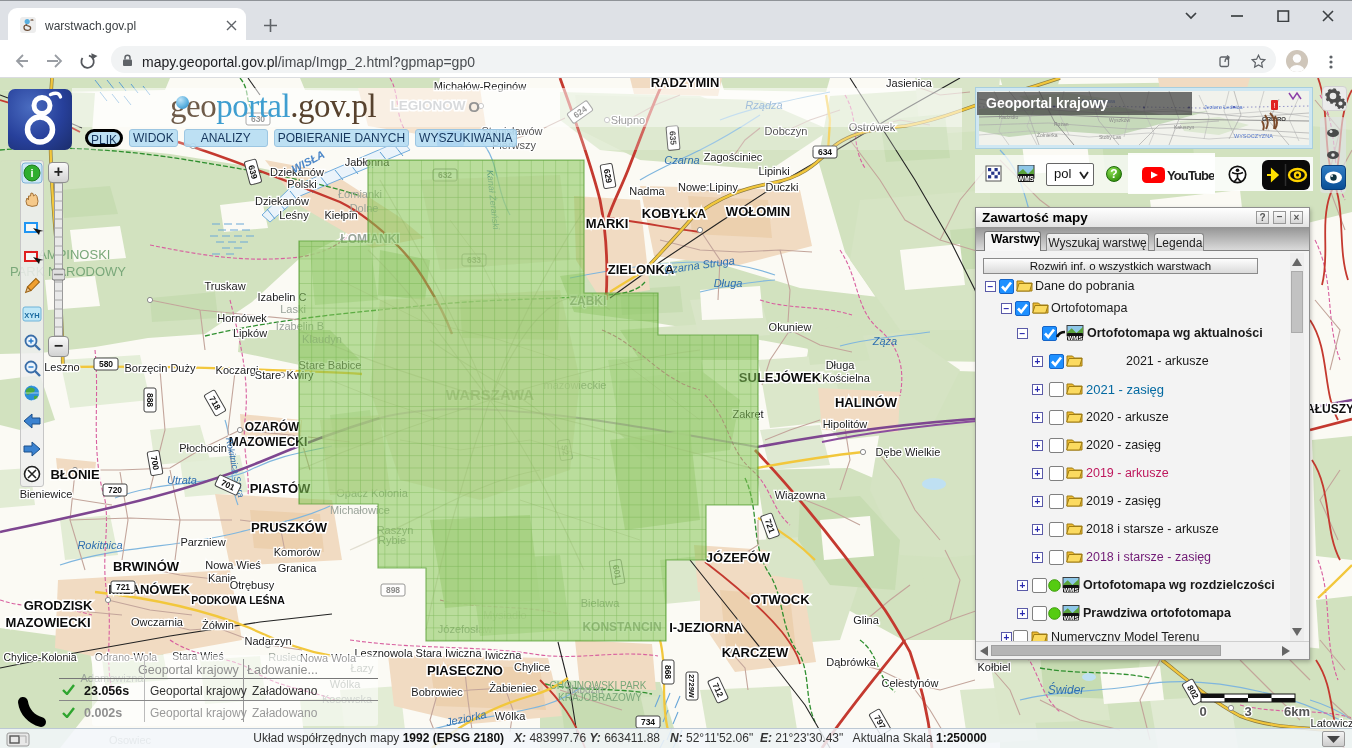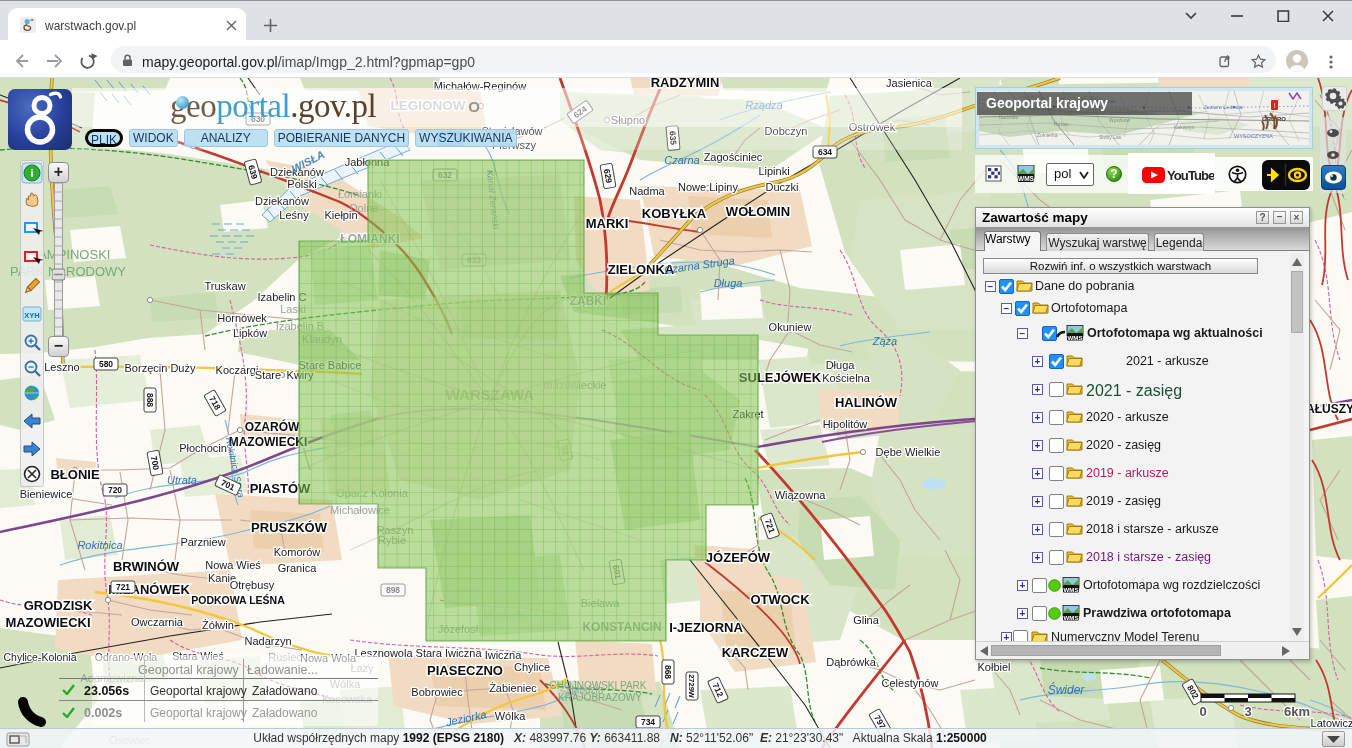--- a/index.html
+++ b/index.html
@@ -911,21 +911,21 @@
     <circle cx="11" cy="11" r="1" fill="#fff"></circle>
   </svg>
 
 <div class="ab" style="left:975px;top:207px;width:335px;height:453px;background:#ececec;border:1px solid #8f8f8f;box-shadow:1px 2px 4px rgba(0,0,0,0.25)"></div>
 <div class="ab" style="left:976px;top:208px;width:333px;height:19px;background:linear-gradient(#ffffff,#e4e4e4)"></div>
 <div class="ab" style="left:982px;top:210px;font-size:13.5px;font-weight:bold;color:#000">Zawartość mapy</div>
 <div class="ab" style="left:1256px;top:211px;width:13px;height:13px;background:linear-gradient(#fbfbfb,#d6d6d6);border:1px solid #999;color:#555;font-size:10px;font-weight:bold;text-align:center;line-height:11px">?</div>
 <div class="ab" style="left:1273px;top:211px;width:13px;height:13px;background:linear-gradient(#fbfbfb,#d6d6d6);border:1px solid #999;color:#555;font-size:10px;font-weight:bold;text-align:center;line-height:10px">–</div>
 <div class="ab" style="left:1290px;top:211px;width:13px;height:13px;background:linear-gradient(#fbfbfb,#d6d6d6);border:1px solid #999;color:#555;font-size:10px;font-weight:bold;text-align:center;line-height:11px">×</div>
 <div class="ab" style="left:976px;top:227px;width:333px;height:24px;background:linear-gradient(#949494,#dadada);border-bottom:1px solid #808080"></div>
-<div class="ab" style="left:984px;top:231px;width:57px;height:21px;background:#f6f6f6;border:1px solid #777;border-bottom:none;border-radius:3px 3px 0 0;font-size:12px;font-weight:normal;color:#000;text-align:left;padding-top:0">Warstwy</div>
+<div class="ab" style="left:984px;top:231px;width:57px;height:21px;background:#f6f6f6;border:1px solid #777;border-bottom:none;border-radius:3px 3px 0 0;font-size:12px;font-weight:bold;color:#000;text-align:right;padding-top:0">Warstwy</div>
 <div class="ab" style="left:1046px;top:233px;width:103px;height:19px;background:linear-gradient(#f2f2f2,#d4d4d4);border:1px solid #8a8a8a;border-bottom:none;border-radius:3px 3px 0 0;font-size:12px;color:#222;text-align:center;padding-top:2px">Wyszukaj warstwę</div>
 <div class="ab" style="left:1154px;top:233px;width:50px;height:19px;background:linear-gradient(#f2f2f2,#d4d4d4);border:1px solid #8a8a8a;border-bottom:none;border-radius:3px 3px 0 0;font-size:12px;color:#222;text-align:center;padding-top:2px">Legenda</div>
 <div class="ab" style="left:976px;top:251px;width:333px;height:390px;background:#f3f3f3"></div>
 <div class="ab" style="left:983px;top:258px;width:275px;height:16px;background:linear-gradient(#fdfdfd,#dadada);border:1px solid #8a8a8a;font-size:11.5px;color:#111;text-align:center;padding-top:1px">Rozwiń inf. o wszystkich warstwach</div>
 <div class="ab" style="left:1290px;top:253px;width:14px;height:388px;background:#ededed"></div>
 <svg class="ab" style="left:1292px;top:258px" width="10" height="8" viewBox="0 0 10 8">
     <path d="M5,0L10,8H0z" fill="#666"></path>
   </svg>
 <div class="ab" style="left:1291px;top:271px;width:12px;height:62px;background:#c2c2c2;border:1px solid #ababab"></div>
 <svg class="ab" style="left:1292px;top:628px" width="10" height="8" viewBox="0 0 10 8">
@@ -990,21 +990,21 @@
     </div>
     <div class="ab" style="left:1126px;top:354px;font-size:12.5px;color:#1a1a1a;white-space:nowrap">2021 - arkusze</div>
     <div class="ab" style="left:1032px;top:383.5px;width:11px;height:11px;background:#fff;border:1px solid #5a5aa8;color:#2a2ab0;font-size:10px;line-height:9px;text-align:center;font-weight:bold">+</div>
     <div class="ab" style="left:1049px;top:381.5px;width:15px;height:15px;border-radius:2px;background:#fff;border:1px solid #808080"></div>
     <div class="ab" style="left:1066px;top:381px;display:flex;align-items:center;gap:1px">
       <svg width="17" height="14" viewBox="0 0 17 14">
         <path d="M1,3 h5.5 l2,2 h7.5 v8 h-15z" fill="#eebc35" stroke="#a07d12"></path>
         <path d="M3,5.5 h13 l-2.3,7.5 h-13z" fill="#fbda60" stroke="#a07d12"></path>
       </svg>
     </div>
-    <div class="ab" style="left:1086px;top:382px;font-size:16px;color:#14532d;white-space:nowrap">2021 - zasięg</div>
+    <div class="ab" style="left:1086px;top:382px;font-size:13px;color:#0369a1;white-space:nowrap">2021 - zasięg</div>
     <div class="ab" style="left:1032px;top:411.5px;width:11px;height:11px;background:#fff;border:1px solid #5a5aa8;color:#2a2ab0;font-size:10px;line-height:9px;text-align:center;font-weight:bold">+</div>
     <div class="ab" style="left:1049px;top:409.5px;width:15px;height:15px;border-radius:2px;background:#fff;border:1px solid #808080"></div>
     <div class="ab" style="left:1066px;top:409px;display:flex;align-items:center;gap:1px">
       <svg width="17" height="14" viewBox="0 0 17 14">
         <path d="M1,3 h5.5 l2,2 h7.5 v8 h-15z" fill="#eebc35" stroke="#a07d12"></path>
         <path d="M3,5.5 h13 l-2.3,7.5 h-13z" fill="#fbda60" stroke="#a07d12"></path>
       </svg>
     </div>
     <div class="ab" style="left:1086px;top:410px;font-size:12.5px;color:#1a1a1a;white-space:nowrap">2020 - arkusze</div>
     <div class="ab" style="left:1032px;top:439.5px;width:11px;height:11px;background:#fff;border:1px solid #5a5aa8;color:#2a2ab0;font-size:10px;line-height:9px;text-align:center;font-weight:bold">+</div>
@@ -1058,21 +1058,21 @@
       <svg width="13" height="13" viewBox="0 0 13 13">
         <circle cx="6.5" cy="6.5" r="5.8" fill="#55cc11" stroke="#3a9a08"></circle>
       </svg>
       <svg width="18" height="16" viewBox="0 0 19 17">
         <rect x="1" y="0.5" width="17" height="11" fill="#8ec7e8" stroke="#333"></rect>
         <path d="M1,8 l5,-4.5 l5,5 l7,-6.5 v9.5 h-17z" fill="#5aa23a"></path>
         <rect x="1" y="8.5" width="17" height="8" rx="1" fill="#111"></rect>
         <text x="9.5" y="15.5" font-size="6.5" fill="#fff" text-anchor="middle" font-weight="bold" font-family="Liberation Sans">WMS</text>
       </svg>
     </div>
-    <div class="ab" style="left:1083px;top:578px;font-size:12.5px;font-weight:normal;color:#1a1a1a;white-space:nowrap">Ortofotomapa wg rozdzielczości</div>
+    <div class="ab" style="left:1083px;top:578px;font-size:12.5px;font-weight:bold;color:#1a1a1a;white-space:nowrap">Ortofotomapa wg rozdzielczości</div>
     <div class="ab" style="left:1017px;top:607.5px;width:11px;height:11px;background:#fff;border:1px solid #5a5aa8;color:#2a2ab0;font-size:10px;line-height:9px;text-align:center;font-weight:bold">+</div>
     <div class="ab" style="left:1032px;top:605.5px;width:15px;height:15px;border-radius:2px;background:#fff;border:1px solid #808080"></div>
     <div class="ab" style="left:1048px;top:605px;display:flex;align-items:center;gap:1px">
       <svg width="13" height="13" viewBox="0 0 13 13">
         <circle cx="6.5" cy="6.5" r="5.8" fill="#55cc11" stroke="#3a9a08"></circle>
       </svg>
       <svg width="18" height="16" viewBox="0 0 19 17">
         <rect x="1" y="0.5" width="17" height="11" fill="#8ec7e8" stroke="#333"></rect>
         <path d="M1,8 l5,-4.5 l5,5 l7,-6.5 v9.5 h-17z" fill="#5aa23a"></path>
         <rect x="1" y="8.5" width="17" height="8" rx="1" fill="#111"></rect>

